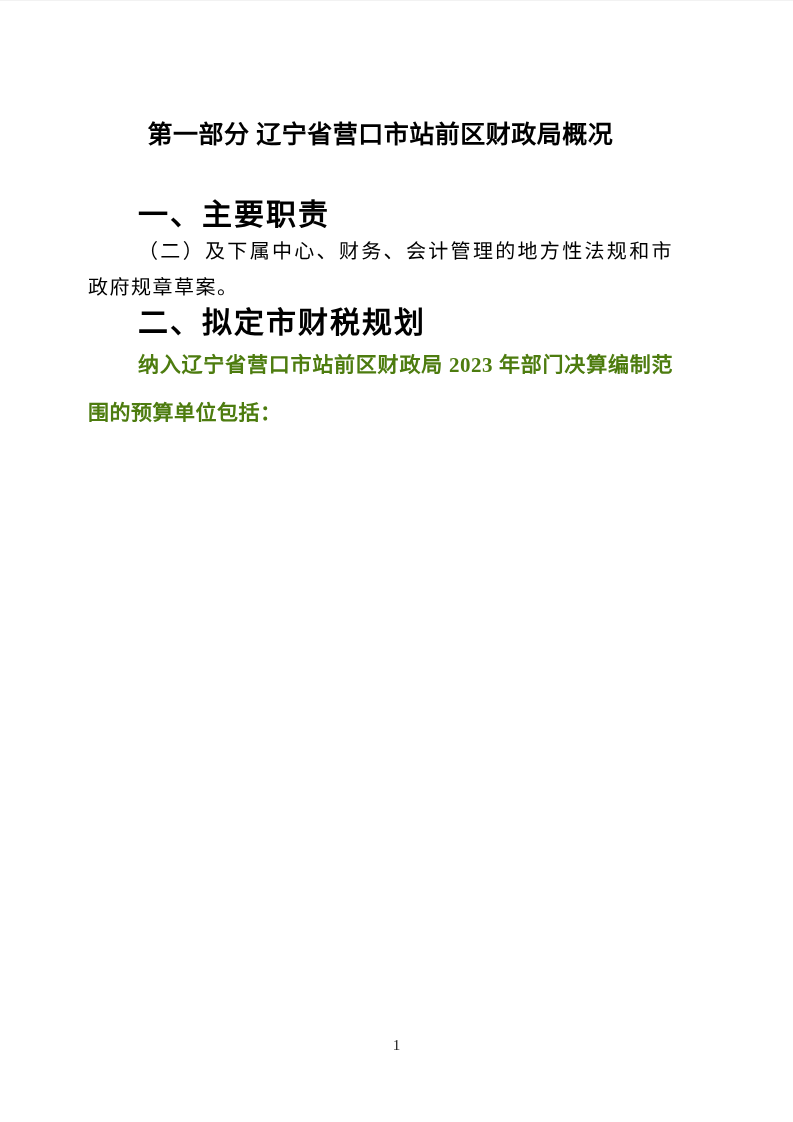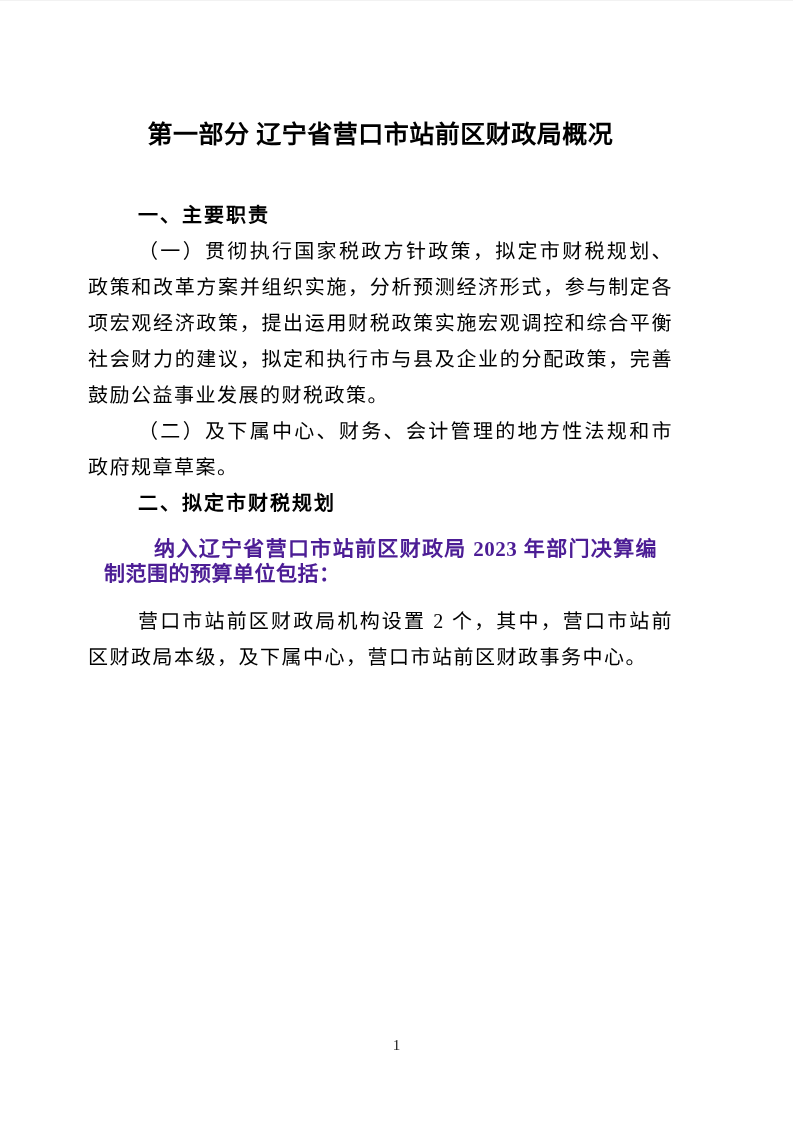--- a/index.html
+++ b/index.html
@@ -25,21 +25,21 @@
     font-size: 25px;
     line-height: 32px;
     text-align: center;
     letter-spacing: 0.5px;
     margin: 0 0 46px 0;
     color: #000000;
   }
   .section-heading {
     font-family: "Liberation Sans", "DejaVu Sans", sans-serif;
     font-weight: bold;
-    font-size: 20px;
+    font-size: 30px;
     line-height: 36px;
     letter-spacing: 2px;
     text-indent: 50px;
     margin: 0;
     color: #000000;
   }
   .body-para {
     font-family: "Liberation Serif", "DejaVu Serif", serif;
     font-size: 20px;
     line-height: 36px;
@@ -47,27 +47,27 @@
     text-indent: 50px;
     text-align: justify;
     text-justify: inter-ideograph;
     margin: 0;
     color: #000000;
   }
   .lead-para {
     font-family: "Liberation Serif", "DejaVu Serif", serif;
     font-weight: bold;
     font-size: 21px;
-    line-height: 25px;
+    line-height: 48px;
     letter-spacing: 0.5px;
     text-indent: 50px;
     text-align: justify;
     text-justify: inter-ideograph;
-    margin: 16px;
-    color: #4c1d95;
+    margin: 0;
+    color: #4d7c0f;
   }
   .page-number {
     position: absolute;
     top: 1034px;
     left: 0;
     right: 0;
     text-align: center;
     font-family: "Liberation Serif", "DejaVu Serif", serif;
     font-size: 15px;
     line-height: 20px;
@@ -76,25 +76,23 @@
 </style>
 </head>
 <body>
 
 <div class="page">
 
   <h1 class="doc-title">第一部分 辽宁省营口市站前区财政局概况</h1>
 
   <h2 class="section-heading">一、主要职责</h2>
 
-  <p class="body-para">（一）贯彻执行国家税政方针政策，拟定市财税规划、政策和改革方案并组织实施，分析预测经济形式，参与制定各项宏观经济政策，提出运用财税政策实施宏观调控和综合平衡社会财力的建议，拟定和执行市与县及企业的分配政策，完善鼓励公益事业发展的财税政策。</p>
 
   <p class="body-para">（二）及下属中心、财务、会计管理的地方性法规和市政府规章草案。</p>
 
   <h2 class="section-heading">二、拟定市财税规划</h2>
 
   <p class="lead-para">纳入辽宁省营口市站前区财政局 2023 年部门决算编制范围的预算单位包括：</p>
 
-  <p class="body-para">营口市站前区财政局机构设置 2 个，其中，营口市站前区财政局本级，及下属中心，营口市站前区财政事务中心。</p>
 
   <div class="page-number">1</div>
 
 </div>
 
 </body></html>

